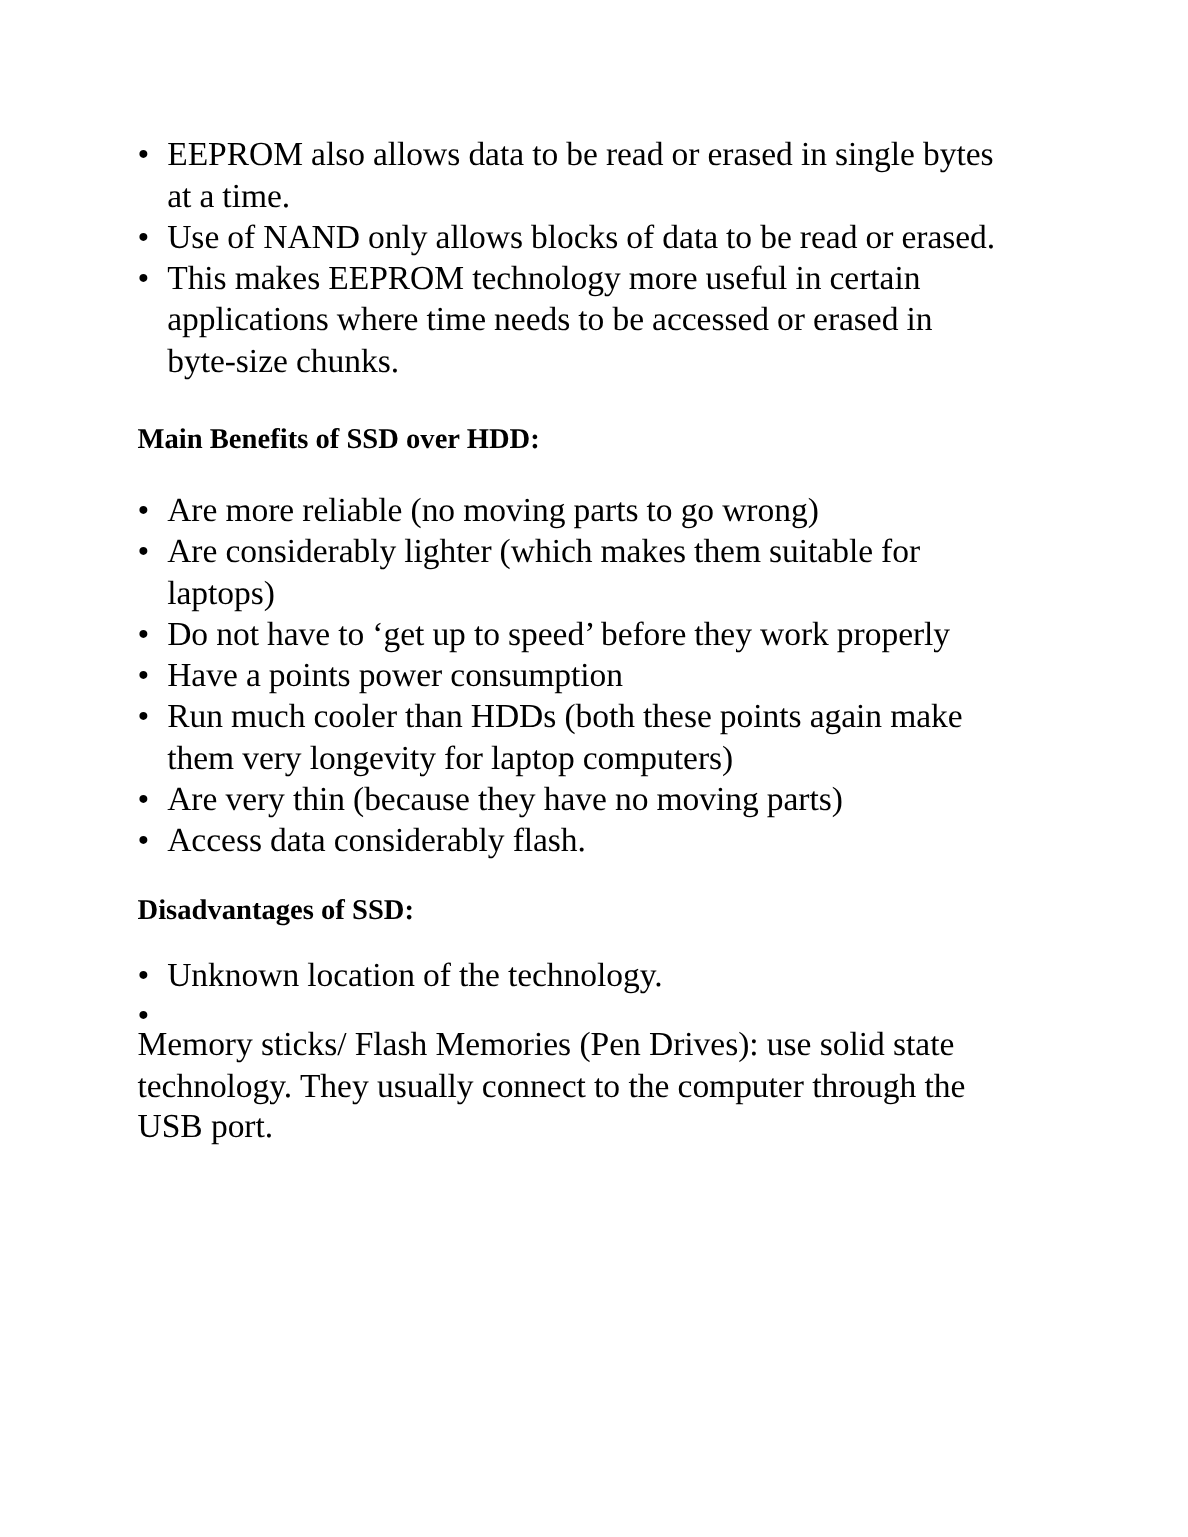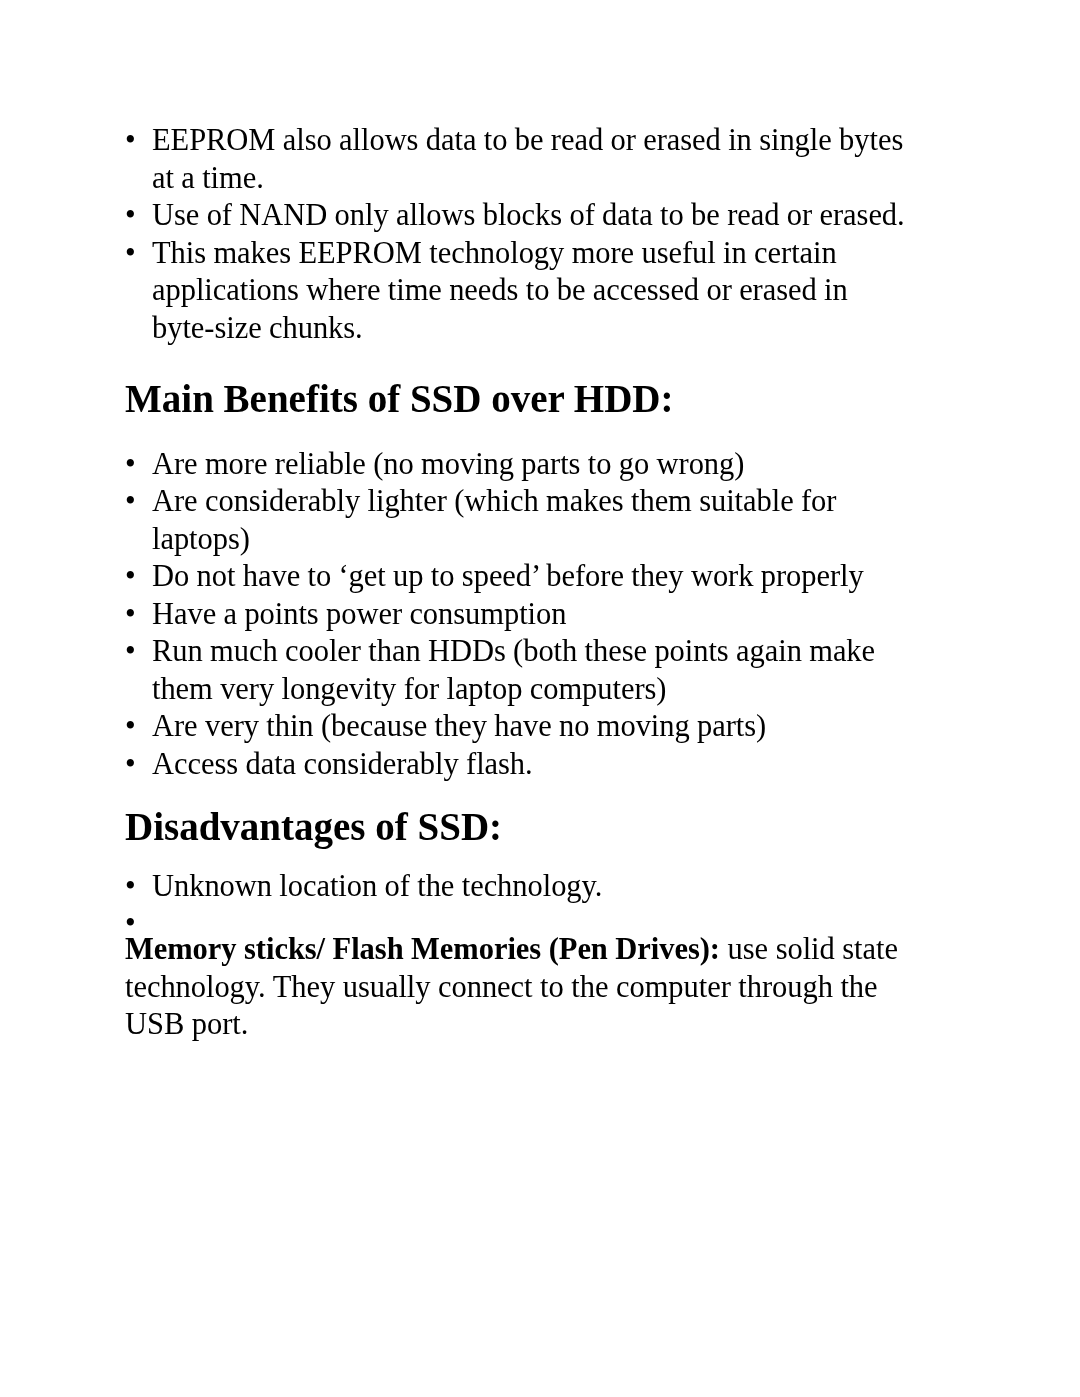--- a/index.html
+++ b/index.html
@@ -46,21 +46,21 @@
     line-height: 37.5px;
   }
 
   
   .indent-a { margin-left: 40px; width: 790px; }
   
   .indent-b { margin-left: 72px; width: 758px; }
 
   
   h2.sec-heading {
-    font-size: 39px;
+    font-size: 26px;
     line-height: 37.5px;
     font-weight: bold;
     margin: 0;
     padding: 0;
   }
 
   
   .gap-before-heading { height: 33px; }
   .gap-after-heading  { height: 28px; }
   .gap-before-heading-sm { height: 25px; }
@@ -70,21 +70,21 @@
   
   p.body-para {
     font-size: 30.5px;
     line-height: 37.5px;
     margin: 0;
     padding: 0;
     width: 818px;
     letter-spacing: -0.05px;
   }
   p.body-para .lead {
-    font-weight: bold;
+    font-weight: normal;
   }
 </style>
 </head>
 <body>
 
 <div class="page">
   <div class="content">
 
     <ul class="blist indent-a">
       <li>

